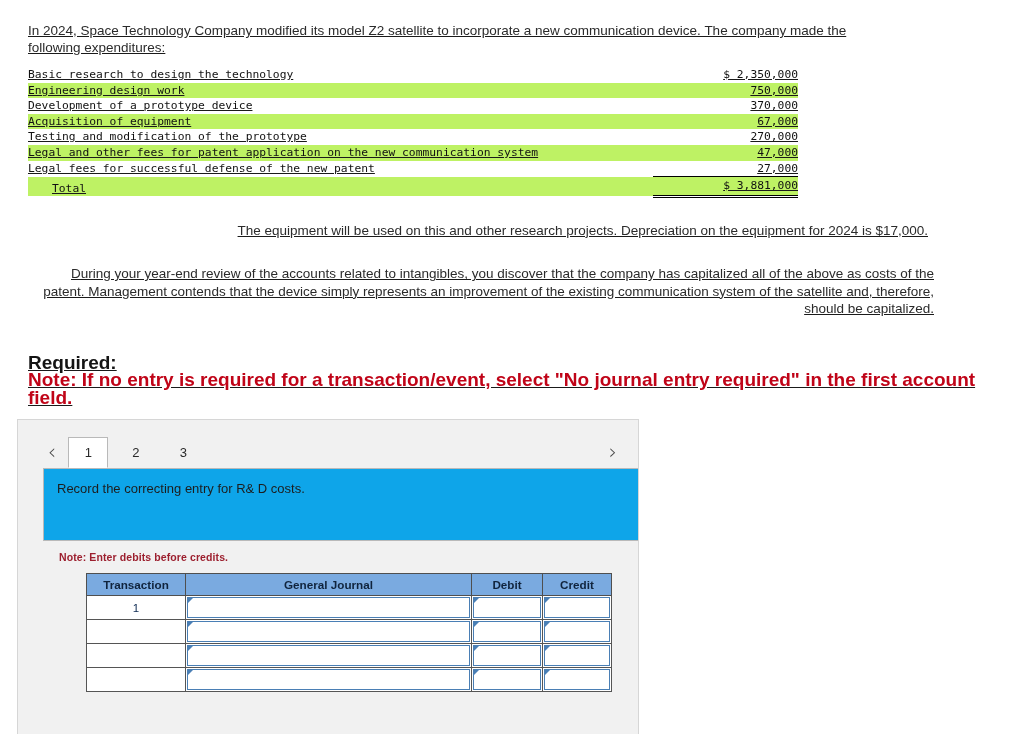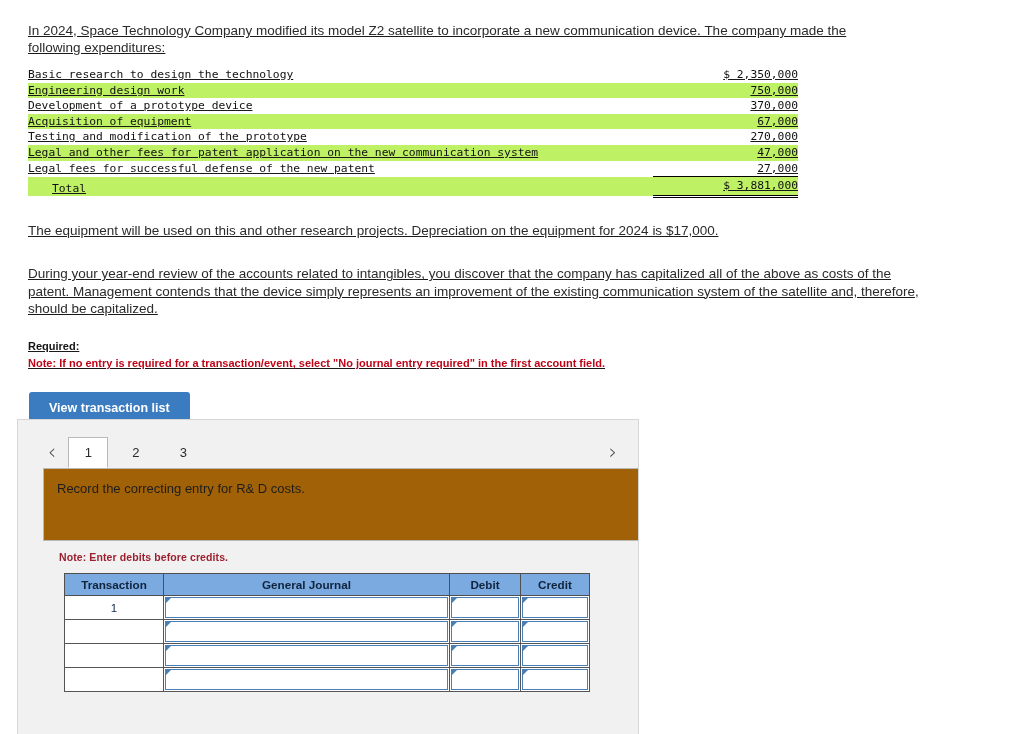--- a/index.html
+++ b/index.html
@@ -70,28 +70,29 @@
     padding-bottom: 2px;
   }
 
   
   .para {
     font-size: 13.5px;
     line-height: 17.5px;
     color: #2b2b2b;
     margin: 0 0 0 13px;
     width: 900px;
+    text-align: right;
   }
   .p-equip { margin-top: 24px; }
   .p-review { margin-top: 26px; width: 906px; }
 
   
   .required {
-    margin: 20px 0 0 13px;
-    font-size: 11px;
+    margin: 36px 0 0 13px;
+    font-size: 19px;
     line-height: 17.5px;
   }
   .required .req-head {
     font-weight: bold;
     color: #141414;
   }
   .required .req-line { color: #2b2b2b; }
   .required .req-note {
     font-weight: bold;
     color: #c00418;
@@ -180,21 +181,21 @@
     border: 1px solid #b9b9b9;
     border-bottom: 1px solid #ffffff;
     z-index: 3;
   }
 
   
   .prompt-box {
     margin: -1px 0 0 25px;
     width: 660px;
     height: 73px;
-    background: #a16207;
+    background: #0ea5e9;
     border: 1px solid #b9b9b9;
     box-sizing: border-box;
     position: relative;
     z-index: 1;
   }
   .prompt-text {
     font-size: 13px;
     color: #1d1d1d;
     padding: 12px 0 0 13px;
     line-height: 16px;
@@ -203,21 +204,21 @@
   .note-debits {
     font-size: 10.5px;
     font-weight: bold;
     color: #9c1f2e;
     margin: 10px 0 0 41px;
     letter-spacing: 0.1px;
   }
 
   
   .jt-wrap {
-    margin: 10px 0 0 46px;
+    margin: 10px 0 0 68px;
     width: 525px;
   }
   table.jt {
     border-collapse: collapse;
     width: 525px;
     table-layout: fixed;
   }
   table.jt th {
     background: #7aaae0;
     border: 1px solid #4f4f4f;

